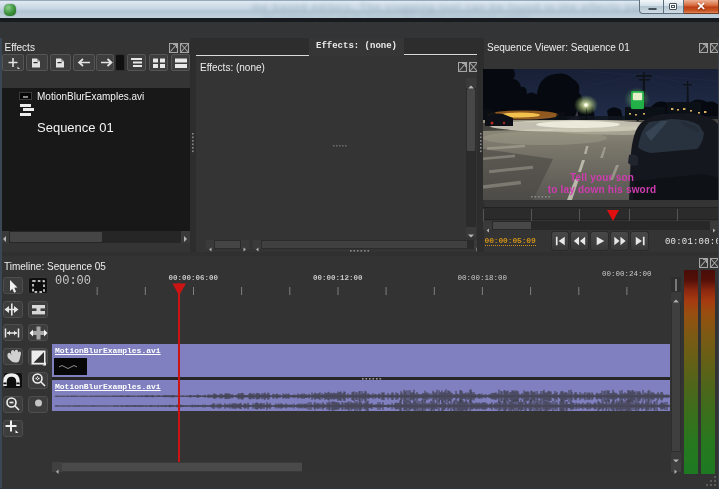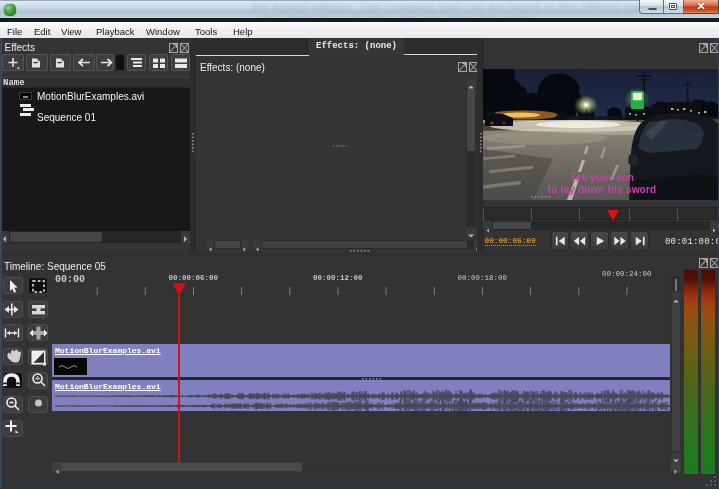--- a/index.html
+++ b/index.html
@@ -26,29 +26,20 @@
    <div class="abs" style="left:7.5px;top:7.5px;width:9px;height:2.8px;background:#fdfdfd;border:1px solid #46525e;border-radius:1px"></div>
  </div>
  <div class="abs" style="left:25px;top:0;width:20px;height:13.5px;background:linear-gradient(#f4f8fa 0%,#d3dfe8 45%,#b4c6d2 50%,#cedbe4 100%);border:1px solid #5d6d7c;border-top:none;border-left:none">
    <div class="abs" style="left:5px;top:3px;width:8px;height:7px;border:1px solid #46525e;background:#fdfdfd;border-radius:1px">
           <div class="abs" style="left:1px;top:1px;width:4px;height:3px;border:1px solid #46525e"></div>
         </div>
  </div>
  <div class="abs" style="left:45px;top:0;width:35px;height:13.5px;background:linear-gradient(#edb296 0%,#d96e42 40%,#bc3f14 55%,#cd5a28 85%,#e08a5e 100%);border:1px solid #6d3a22;border-top:none;border-left:none;border-bottom-right-radius:1px;color:#fff;font-size:11px;font-weight:bold;text-align:center;line-height:12px;text-shadow:0 1px 2px #7a2a10">✕</div>
 </div>
 
-<div class="abs" style="left:0;top:22px;width:719px;height:16px;background:linear-gradient(#fafbfc,#e3e7ec)">
-<div class="abs" style="left:7px;top:3.5px;font-size:9.5px;color:#101418">File</div>
-<div class="abs" style="left:34px;top:3.5px;font-size:9.5px;color:#101418">Edit</div>
-<div class="abs" style="left:61px;top:3.5px;font-size:9.5px;color:#101418">View</div>
-<div class="abs" style="left:96px;top:3.5px;font-size:9.5px;color:#101418">Playback</div>
-<div class="abs" style="left:146px;top:3.5px;font-size:9.5px;color:#101418">Window</div>
-<div class="abs" style="left:195px;top:3.5px;font-size:9.5px;color:#101418">Tools</div>
-<div class="abs" style="left:233px;top:3.5px;font-size:9.5px;color:#101418">Help</div>
-</div>
 <div class="abs" style="left:0;top:38px;width:719px;height:451px;background:#343434"></div>
 <div class="abs" style="left:0;top:38px;width:190px;height:214px;background:#343434">
 <div class="hdr" style="left:4.5px;top:3.5px">Effects</div>
 <svg style="position:absolute;left:169px;top:5px" width="20" height="10" viewBox="0 0 20 10">
 <g stroke="#a6a6a6" stroke-width="1.1" fill="none">
 <rect x="0.5" y="0.5" width="8" height="9"></rect>
           <path d="M1.5 8.5 L7.5 1.5 M4 1.5h3.5v3.5"></path>
 <rect x="11.5" y="0.5" width="8" height="9"></rect>
           <path d="M11.5 0.5 L19.5 9.5 M19.5 0.5 L11.5 9.5"></path>
 </g>
@@ -82,30 +73,29 @@
           <rect x="153" y="10" width="5" height="4"></rect>
           <rect x="160" y="10" width="5" height="4"></rect>
  <rect x="175" y="4.5" width="12" height="4"></rect>
           <rect x="175" y="10" width="12" height="4"></rect>
 </g>
 <g fill="#23282c">
           <rect x="33.5" y="8" width="4" height="1.2"></rect>
           <rect x="57.5" y="8" width="4" height="1.2"></rect>
         </g>
 </svg>
-<div class="abs mono" style="left:0;top:39px;width:190px;height:11px;background:#2f2f2f;border-top:1px solid #404040;border-bottom:1px solid #262626;color:#dcdcdc;font-size:9px;font-weight:bold;line-height:10px;padding-left:3px">Name</div>
 <div class="abs" style="left:0;top:50px;width:190px;height:143px;background:#181818">
  <div class="abs" style="left:19px;top:4px;width:13px;height:8px;background:#060606;border:1px solid #3c3c3c">
           <div class="abs" style="left:3px;top:3px;width:5px;height:1.5px;background:#8a8a8a"></div>
         </div>
  <div class="abs" style="left:37px;top:3px;font-size:10px;color:#f2f2f2">MotionBlurExamples.avi</div>
  <div class="abs" style="left:20px;top:15.5px;width:11px;height:3.2px;background:#ececec"></div>
  <div class="abs" style="left:23px;top:20.2px;width:11px;height:3px;background:#ececec"></div>
  <div class="abs" style="left:20px;top:24.6px;width:11px;height:3.2px;background:#ececec"></div>
- <div class="abs" style="left:37px;top:24px;font-size:10px;color:#f2f2f2">Sequence 01</div>
+ <div class="abs" style="left:37px;top:32px;font-size:13px;color:#f2f2f2">Sequence 01</div>
 </div>
 <div class="abs" style="left:0;top:193px;width:190px;height:12px;background:#262626">
  <div class="abs" style="left:0;top:0;width:9px;height:12px;background:#3a3a3a"><svg width="9" height="12">
             <path d="M6 3L3 6l3 3z" fill="#b5b5b5"></path>
           </svg></div>
  <div class="abs" style="left:181px;top:0;width:9px;height:12px;background:#3a3a3a"><svg width="9" height="12">
             <path d="M3 3l3 3-3 3z" fill="#b5b5b5"></path>
           </svg></div>
  <div class="abs" style="left:10px;top:1px;width:92px;height:10px;background:#454545;border-radius:1px"></div>
 </div>
@@ -178,20 +168,21 @@
       <g fill="#8a8a8a">
         <rect y="0" width="1.6" height="1.6"></rect>
         <rect y="3.5" width="1.6" height="1.6"></rect>
         <rect y="7" width="1.6" height="1.6"></rect>
         <rect y="10.5" width="1.6" height="1.6"></rect>
         <rect y="14" width="1.6" height="1.6"></rect>
         <rect y="17.5" width="1.6" height="1.6"></rect>
       </g>
     </svg>
 <div class="abs" style="left:484px;top:38px;width:235px;height:214px;background:#343434"></div>
+<div class="hdr" style="left:487px;top:41.5px">Sequence Viewer: Sequence 01</div>
 <svg style="position:absolute;left:699px;top:43px" width="20" height="10" viewBox="0 0 20 10">
 <g stroke="#a6a6a6" stroke-width="1.1" fill="none">
 <rect x="0.5" y="0.5" width="8" height="9"></rect>
         <path d="M1.5 8.5 L7.5 1.5 M4 1.5h3.5v3.5"></path>
 <rect x="11.5" y="0.5" width="8" height="9"></rect>
         <path d="M11.5 0.5 L19.5 9.5 M19.5 0.5 L11.5 9.5"></path>
 </g>
     </svg>
 <svg class="abs" style="left:483px;top:69px" width="236" height="131" viewBox="0 0 236 131">
 <defs>
@@ -426,21 +417,21 @@
           <circle cx="11.5" cy="132.5" r="4.5"></circle>
           <path d="M15 136l4 4"></path>
         </g>
  <rect x="9.5" y="131.7" width="4" height="1.6" fill="#f0f0f0"></rect>
  <circle cx="38.5" cy="133" r="3.5" fill="#c6c6c6"></circle>
 
  <path d="M11 150.5v11M5.5 156h11" stroke="#f0f0f0" stroke-width="2" fill="none"></path>
  <path d="M15.5 160l3 3h-3z" fill="#f0f0f0"></path>
 </g>
 </svg>
-<div class="abs mono" style="left:55px;top:273.5px;font-size:10px;font-weight:bold;color:#c8c8c8">00:00</div>
+<div class="abs mono" style="left:55px;top:273.5px;font-size:12px;font-weight:normal;color:#c8c8c8">00:00</div>
 <div class="abs mono" style="left:168.5px;top:273.5px;font-size:7.5px;font-weight:bold;color:#c8c8c8">00:00:06:00</div>
 <div class="abs mono" style="left:313px;top:273.5px;font-size:7.5px;font-weight:bold;color:#c8c8c8">00:00:12:00</div>
 <div class="abs mono" style="left:457.5px;top:273.5px;font-size:7.5px;font-weight:normal;color:#c8c8c8">00:00:18:00</div>
 <div class="abs mono" style="left:602px;top:270px;font-size:7.5px;font-weight:normal;color:#c8c8c8">00:00:24:00</div>
 <svg class="abs" style="left:0;top:287px" width="719" height="9" viewBox="0 0 719 9">
       <path d="M97.2 0v8 M145.3 0v8 M193.5 0v8 M241.6 0v8 M289.8 0v8 M338.0 0v8 M386.1 0v8 M434.3 0v8 M482.4 0v8 M530.6 0v8 M578.8 0v8 M626.9 0v8" stroke="#808080" stroke-width="1"></path>
     </svg>
 <div class="abs" style="left:52px;top:344px;width:618px;height:33px;background:#8080c0">
  <div class="abs mono" style="left:3px;top:1.5px;font-size:8px;font-weight:bold;color:#fff;text-decoration:underline;white-space:nowrap">MotionBlurExamples.avi</div>
  <div class="abs" style="left:1.5px;top:14px;width:33px;height:17px;background:#070707"><svg width="33" height="17">

